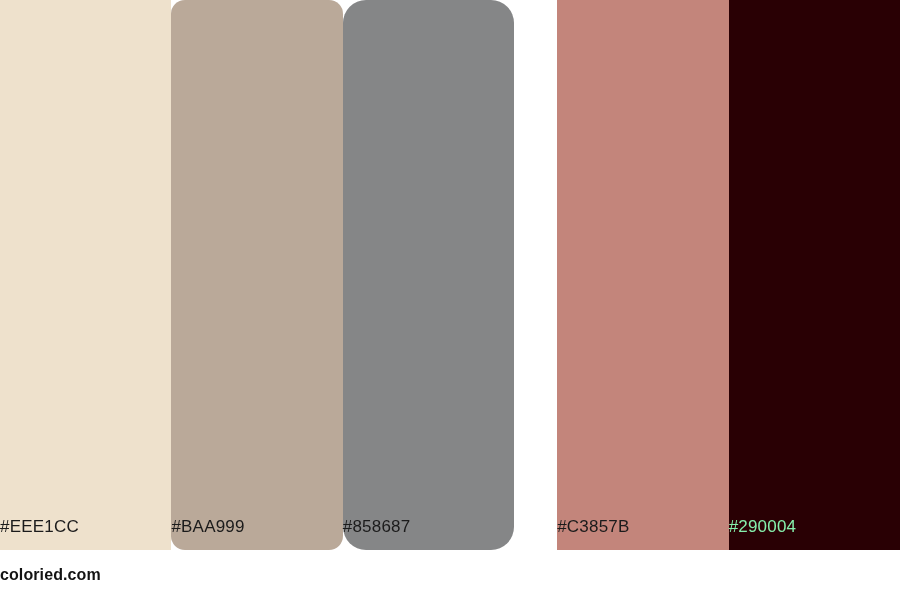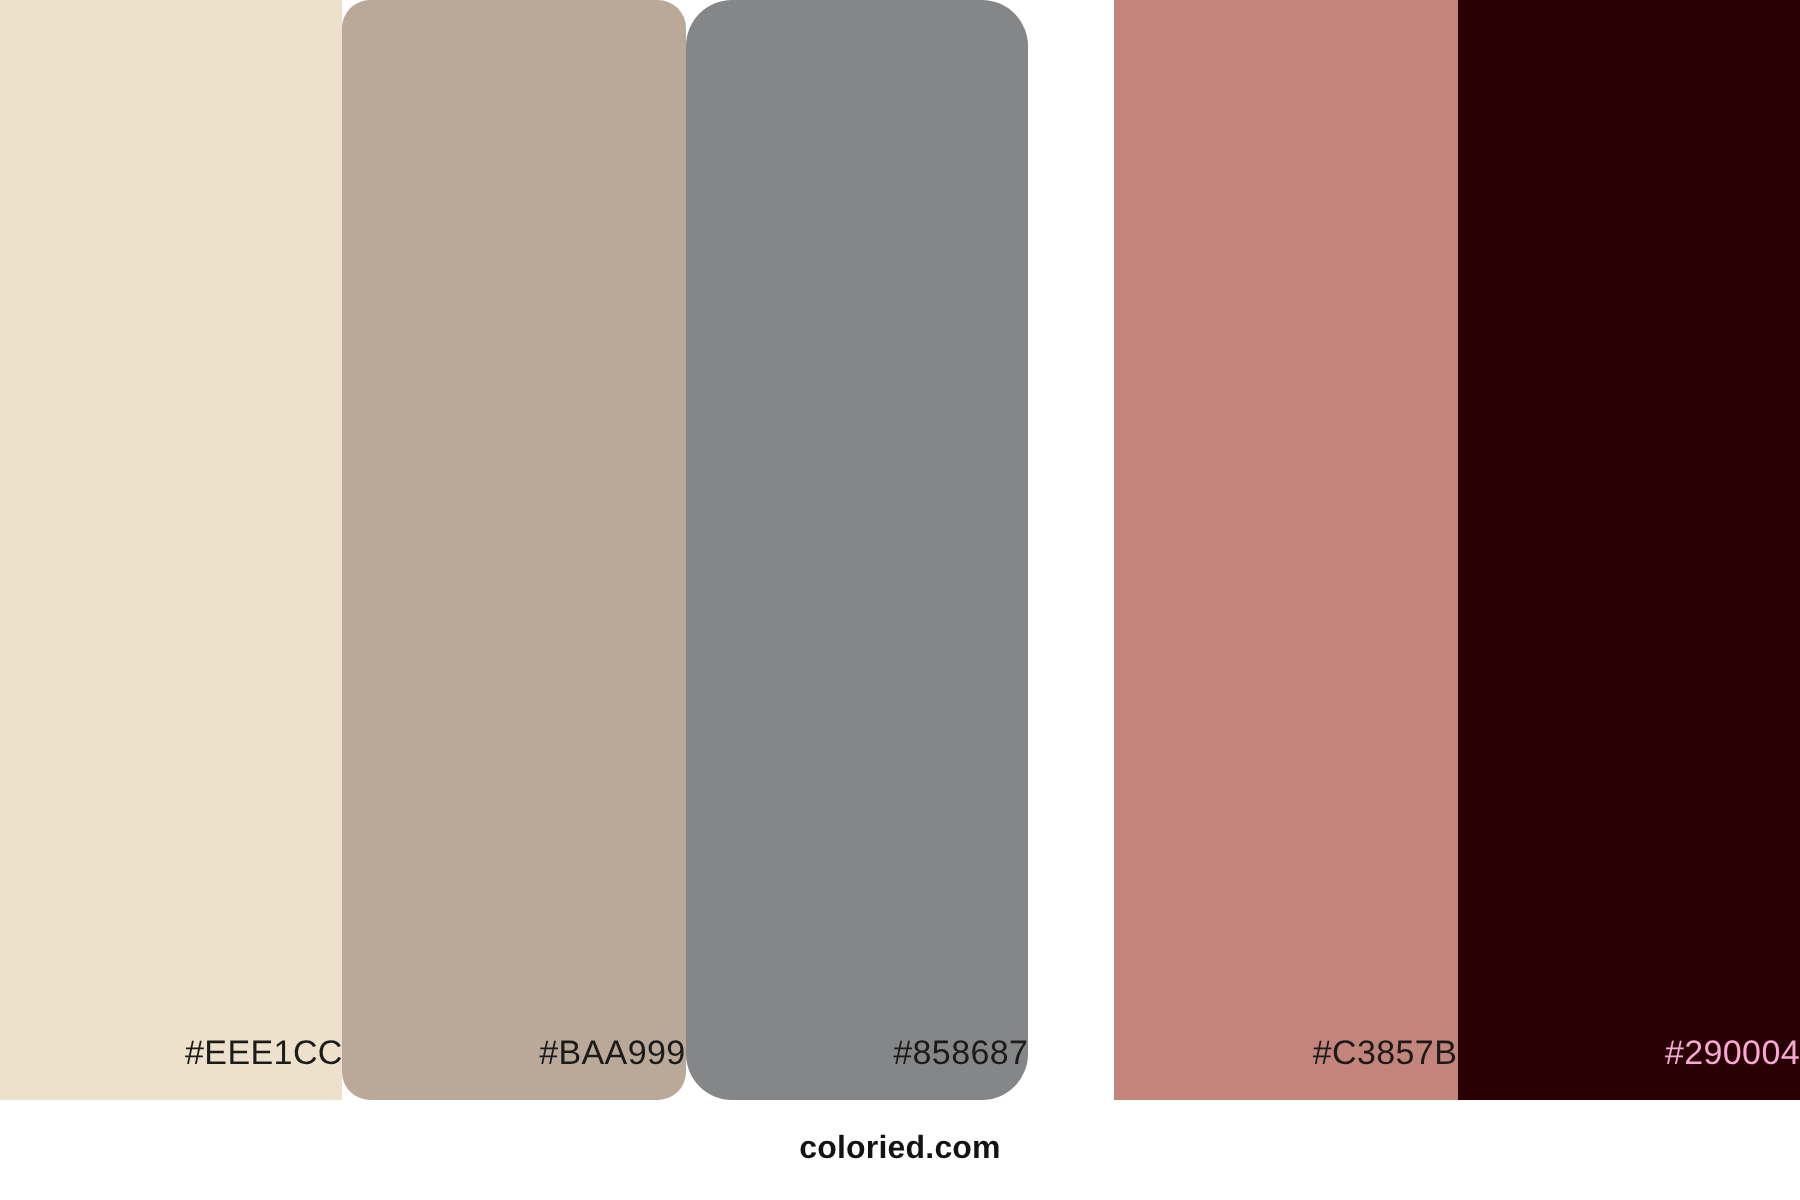--- a/index.html
+++ b/index.html
@@ -31,39 +31,38 @@
     width: 180px;
     height: 550px;
     position: relative;
     display: flex;
     align-items: flex-end;
     justify-content: center;
   }
   .swatch-label {
     display: block;
     width: 100%;
-    text-align: right;
+    text-align: left;
     font-size: 17px;
     line-height: 20px;
     letter-spacing: 0.2px;
     padding-bottom: 13px;
     font-weight: 400;
     color: #1b1b1b;
     white-space: nowrap;
   }
   .swatch-label.on-dark {
-    color: #f9a8d4;
+    color: #86efac;
   }
   .footer-bar {
     width: 900px;
     height: 50px;
     background: #ffffff;
     display: flex;
     align-items: center;
-    justify-content: center;
   }
   .footer-brand {
     font-size: 16px;
     line-height: 18px;
     font-weight: 700;
     color: #131313;
     letter-spacing: 0.1px;
     white-space: nowrap;
   }
 </style>

